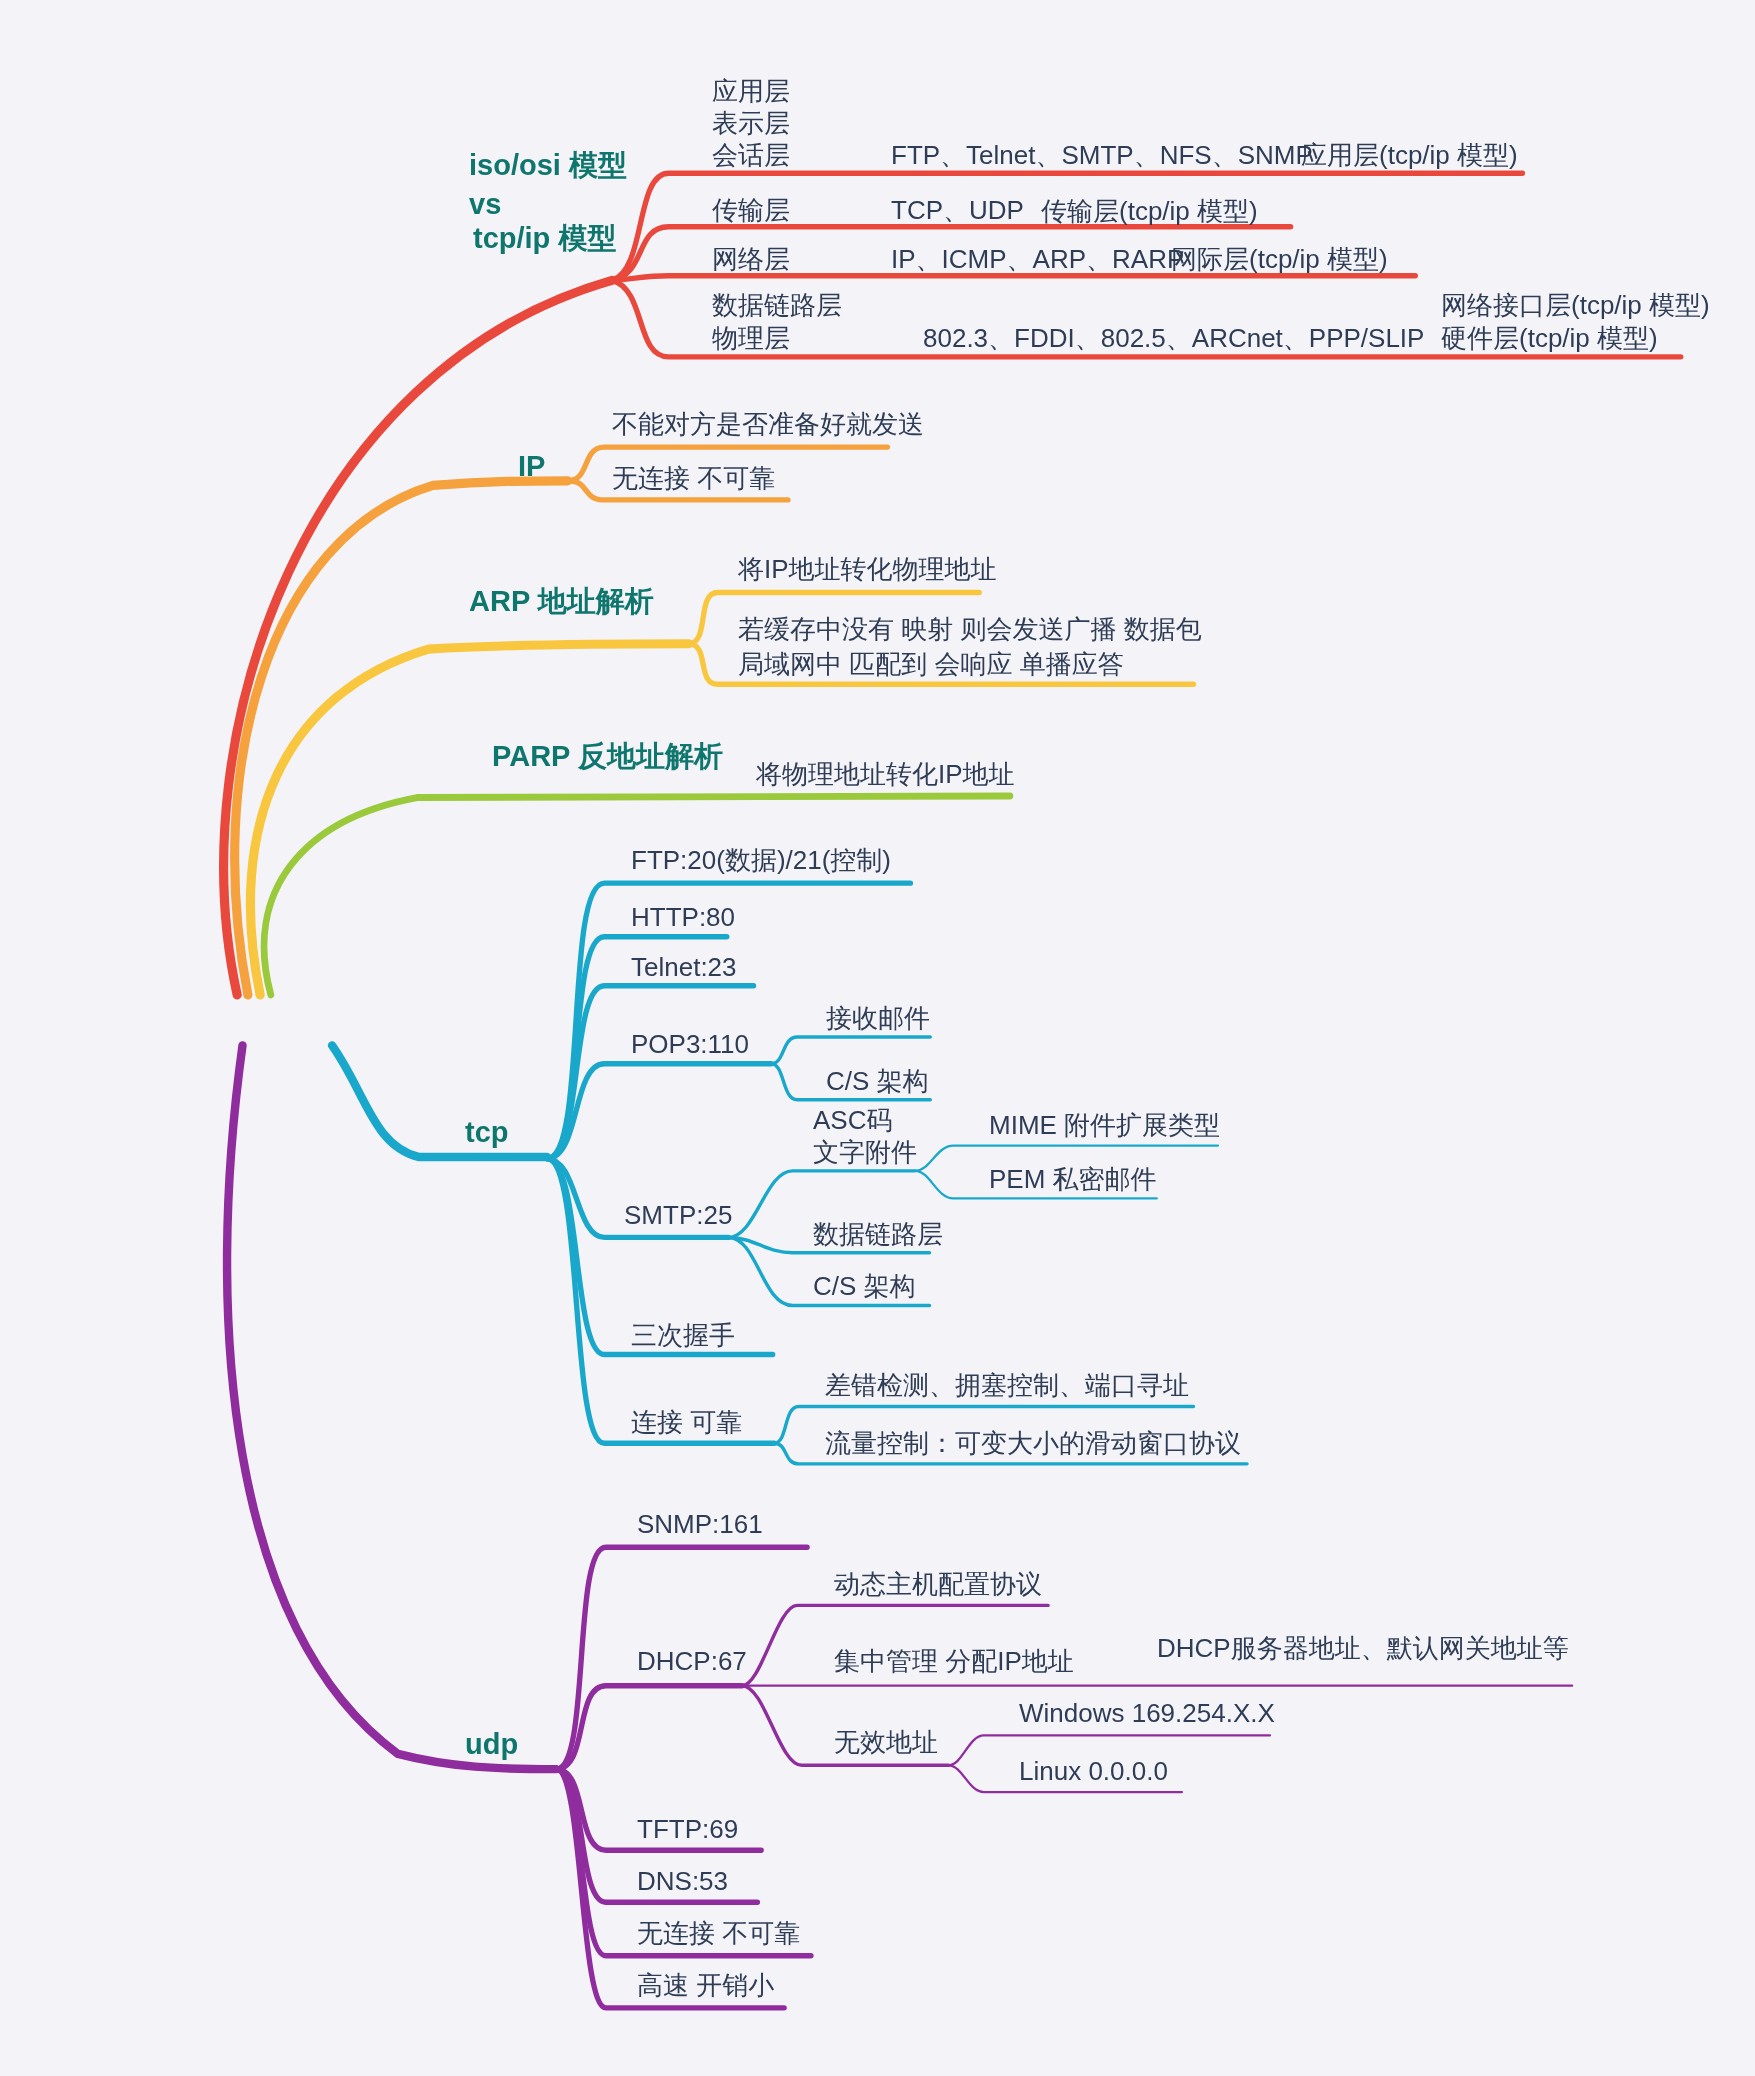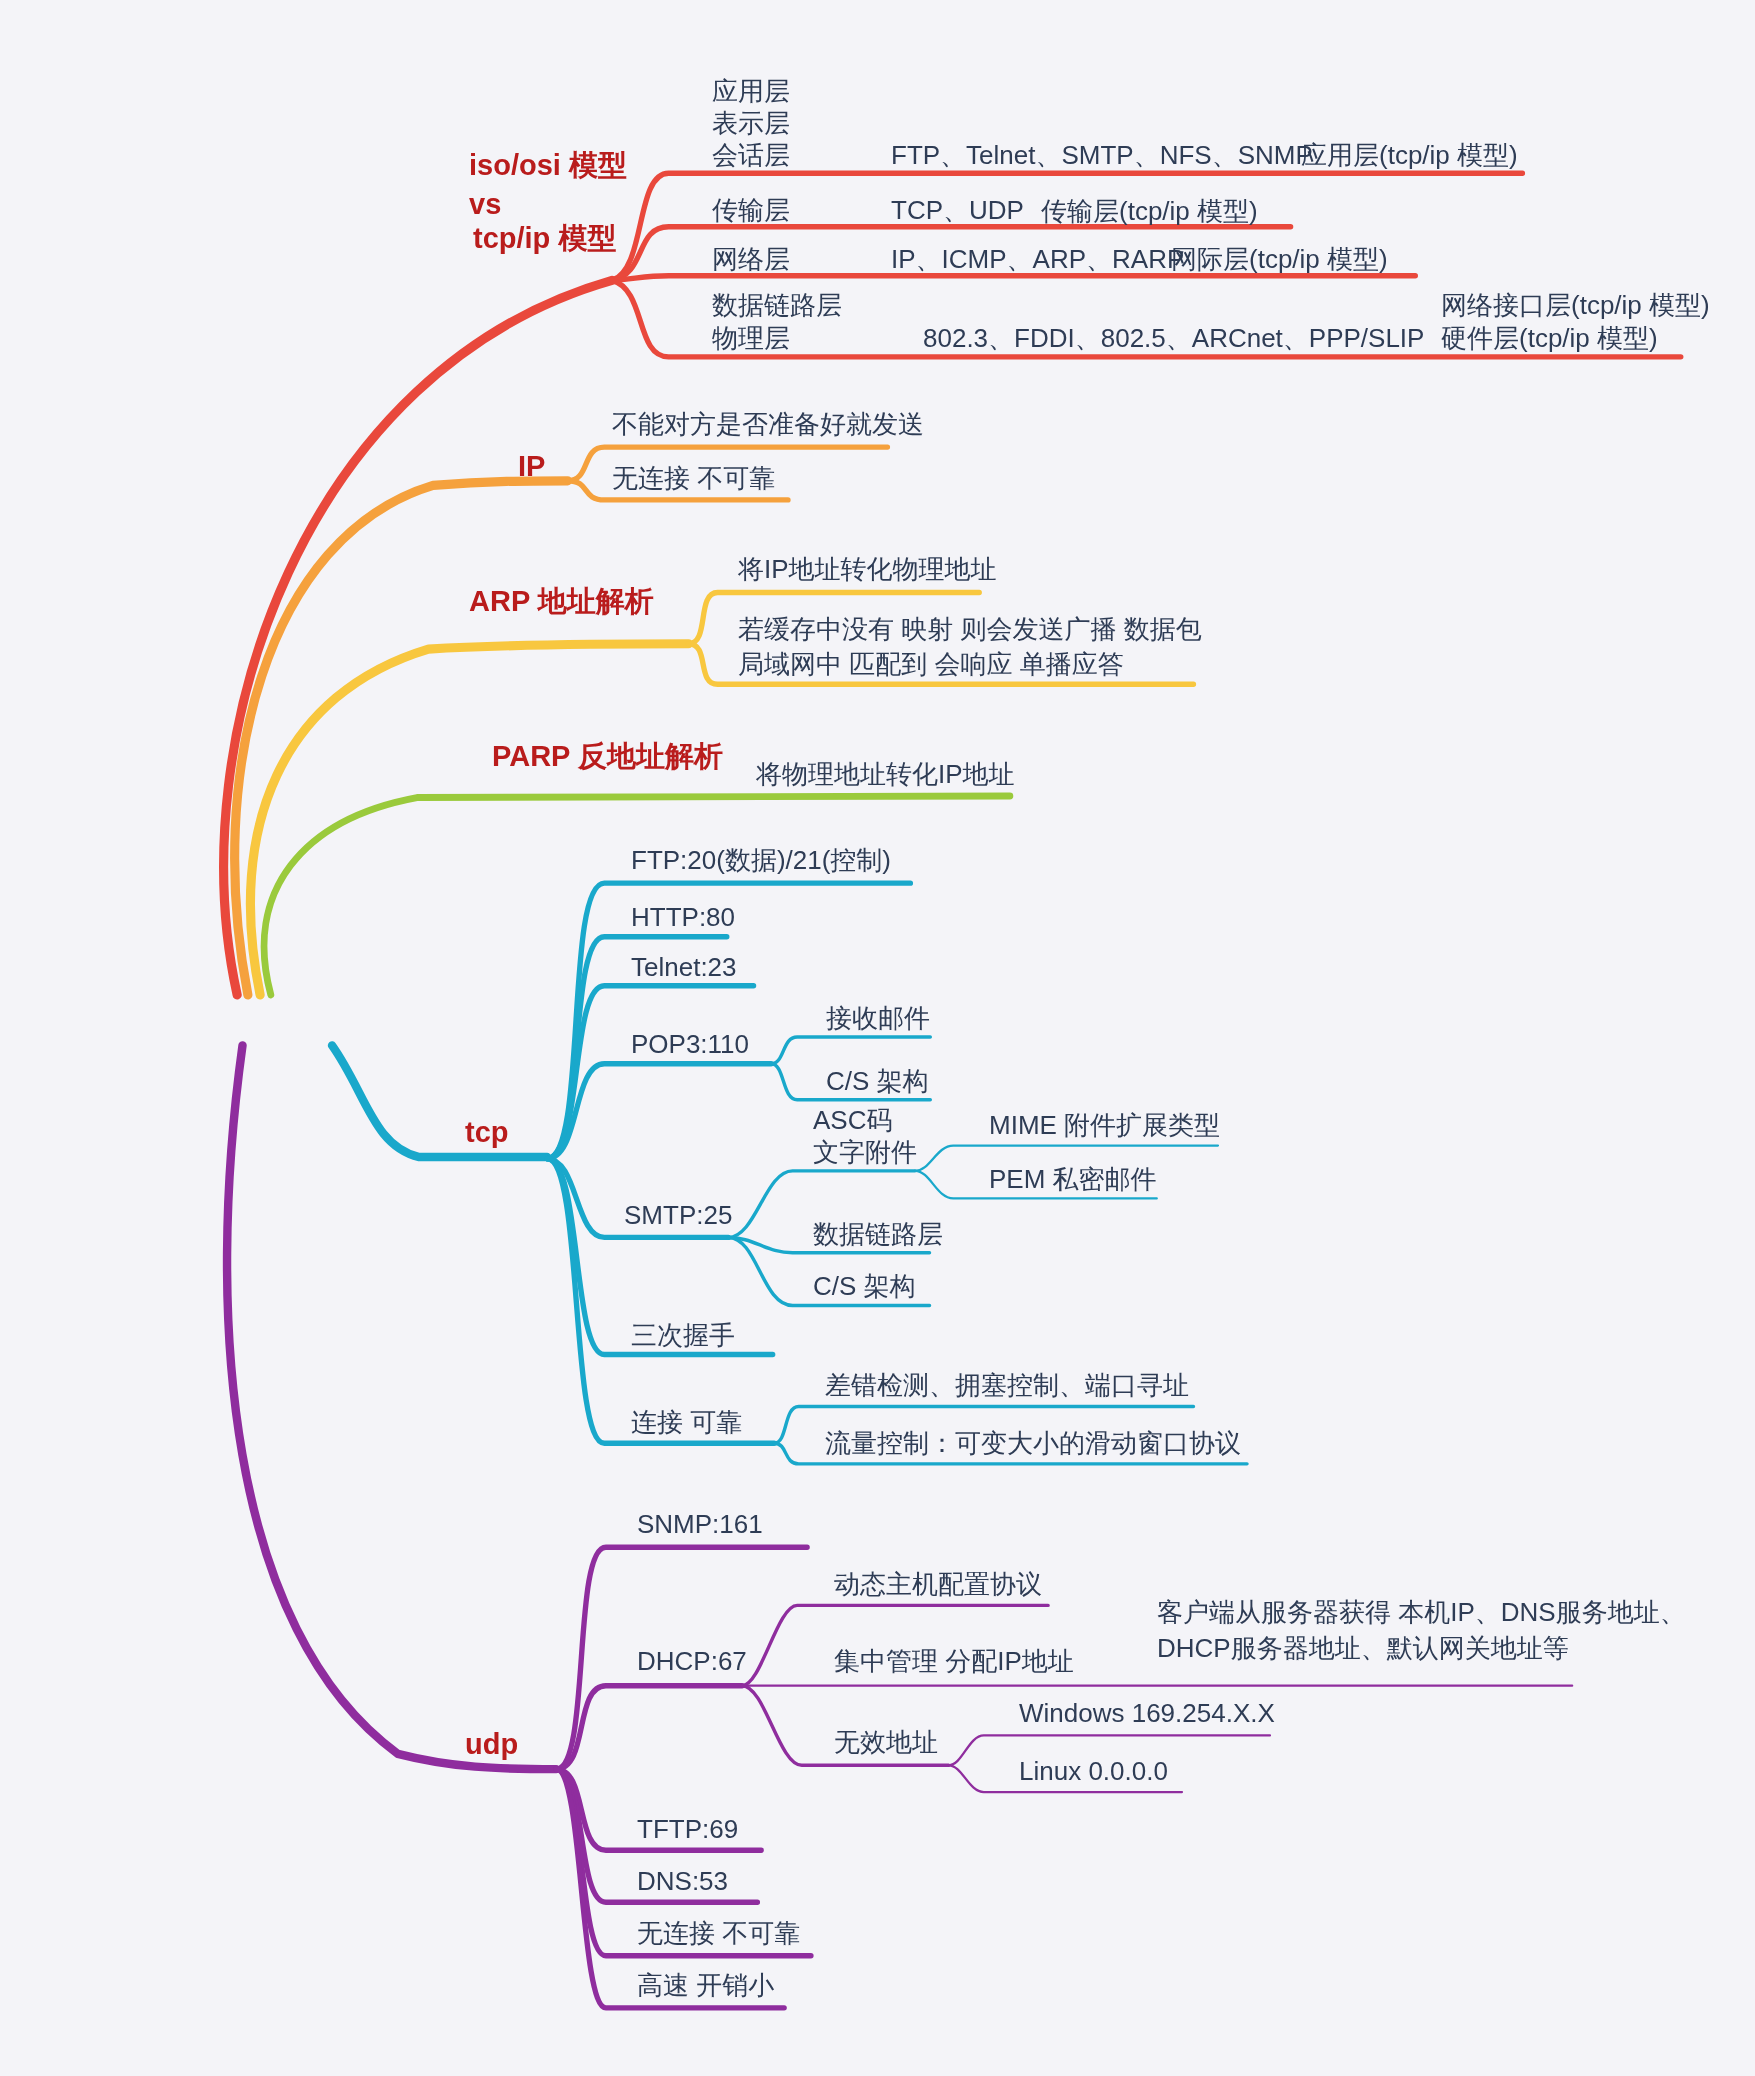--- a/index.html
+++ b/index.html
@@ -5,21 +5,21 @@
   html,body{margin:0;padding:0;background:#F4F4F8;}
   #canvas{position:relative;width:1755px;height:2077px;background:#F4F4F8;overflow:hidden;
           font-family:"Liberation Sans","DejaVu Sans",sans-serif;}
   #lines{position:absolute;left:0;top:0;}
   path{fill:none;stroke-linecap:round;stroke-linejoin:round;}
   .s-red{stroke:#E9483C}.s-orange{stroke:#F5A13D}.s-yellow{stroke:#F8C73F}
   .s-green{stroke:#9ACA3C}.s-cyan{stroke:#19A8CB}.s-purple{stroke:#8F2D9E}
   .w12{stroke-width:12}.w11{stroke-width:11}.w9{stroke-width:9}.w7{stroke-width:7}
   .w45{stroke-width:4.5}.w3{stroke-width:3}
   .nd{position:absolute;font-size:26px;line-height:1.1;color:#2E3C55;white-space:nowrap;}
-  .bl{position:absolute;font-size:29px;line-height:1.1;font-weight:600;color:#b91c1c;white-space:nowrap;}
+  .bl{position:absolute;font-size:29px;line-height:1.1;font-weight:600;color:#0f766e;white-space:nowrap;}
   .root-box{position:absolute;left:77px;top:973px;width:287px;height:98px;background:#FFFFFF;
             border-radius:12.2px;box-shadow:0 6.1px 15.3px rgba(40,40,70,0.10);
             display:flex;align-items:center;justify-content:center;}
   .root-box span{font-size:37px;font-weight:700;color:#17171C;}
 </style>
 </head>
 <body>
 
 <div id="canvas">
 
@@ -139,21 +139,20 @@
   <div class="nd" style="left:631px;top:1321px">三次握手</div>
   <div class="nd" style="left:631px;top:1408px">连接 可靠</div>
   <div class="nd" style="left:825px;top:1371px">差错检测、拥塞控制、端口寻址</div>
   <div class="nd" style="left:825px;top:1429px">流量控制：可变大小的滑动窗口协议</div>
 
   <div class="bl" style="left:465px;top:1729px">udp</div>
   <div class="nd" style="left:637px;top:1510px">SNMP:161</div>
   <div class="nd" style="left:637px;top:1647px">DHCP:67</div>
   <div class="nd" style="left:834px;top:1570px">动态主机配置协议</div>
   <div class="nd" style="left:834px;top:1647px">集中管理 分配IP地址</div>
-  <div class="nd" style="left:1157px;top:1598px">客户端从服务器获得 本机IP、DNS服务地址、</div>
   <div class="nd" style="left:1157px;top:1634px">DHCP服务器地址、默认网关地址等</div>
   <div class="nd" style="left:834px;top:1728px">无效地址</div>
   <div class="nd" style="left:1019px;top:1699px">Windows 169.254.X.X</div>
   <div class="nd" style="left:1019px;top:1757px">Linux 0.0.0.0</div>
   <div class="nd" style="left:637px;top:1815px">TFTP:69</div>
   <div class="nd" style="left:637px;top:1867px">DNS:53</div>
   <div class="nd" style="left:637px;top:1919px">无连接 不可靠</div>
   <div class="nd" style="left:637px;top:1971px">高速 开销小</div>
 
 </div>

